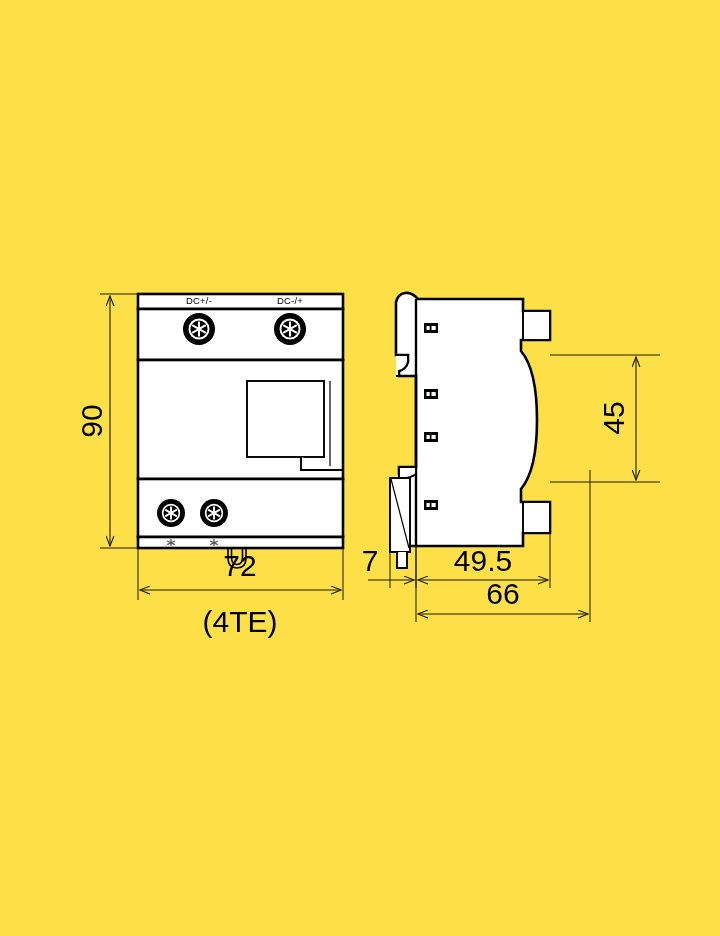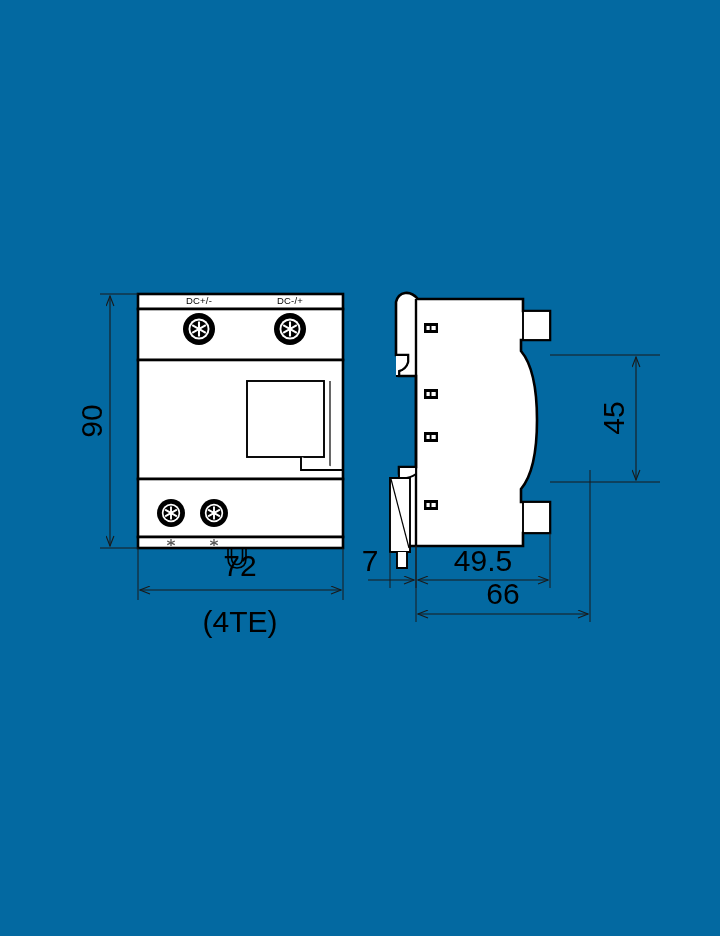--- a/index.html
+++ b/index.html
@@ -8,21 +8,21 @@
     background: #ffffff;
     width: 720px;
     height: 936px;
     overflow: hidden;
     font-family: "Liberation Sans", sans-serif;
   }
   #drawing-root {
     position: relative;
     width: 720px;
     height: 936px;
-    background: #0369a1;
+    background: #fde047;
   }
   svg#technical-drawing {
     display: block;
     width: 720px;
     height: 936px;
   }
   .body-outline {
     fill: #ffffff;
     stroke: #000000;
     stroke-width: 2.6;

